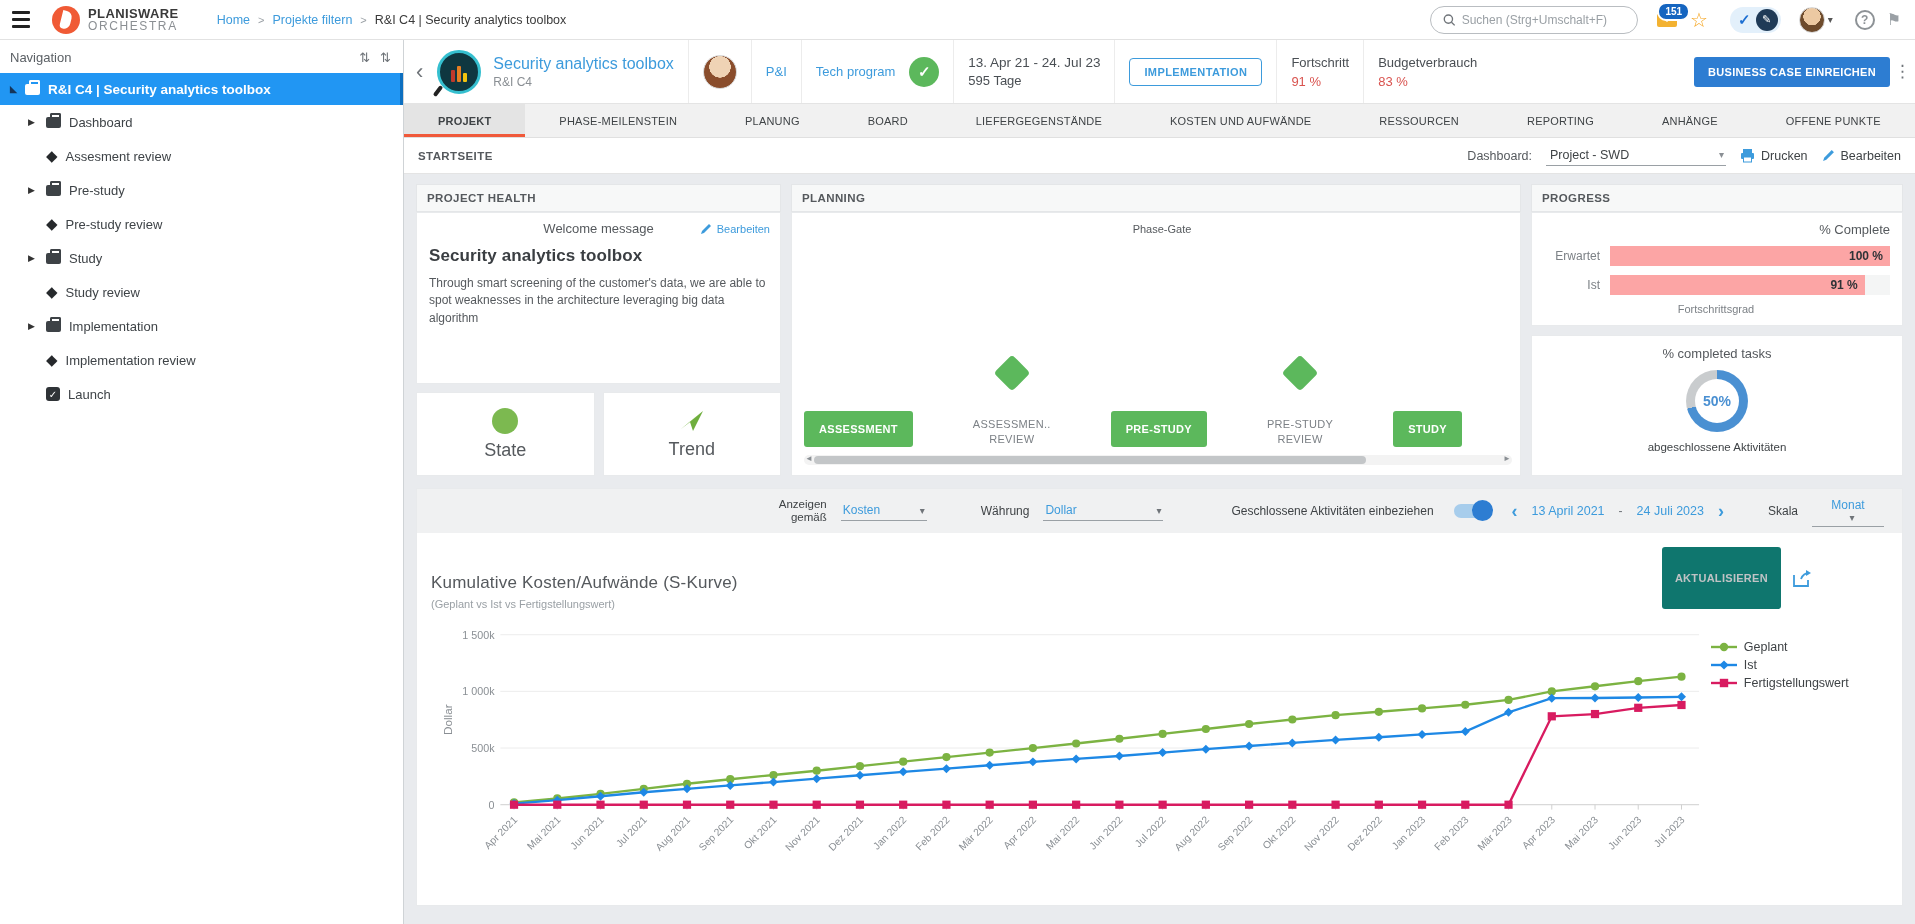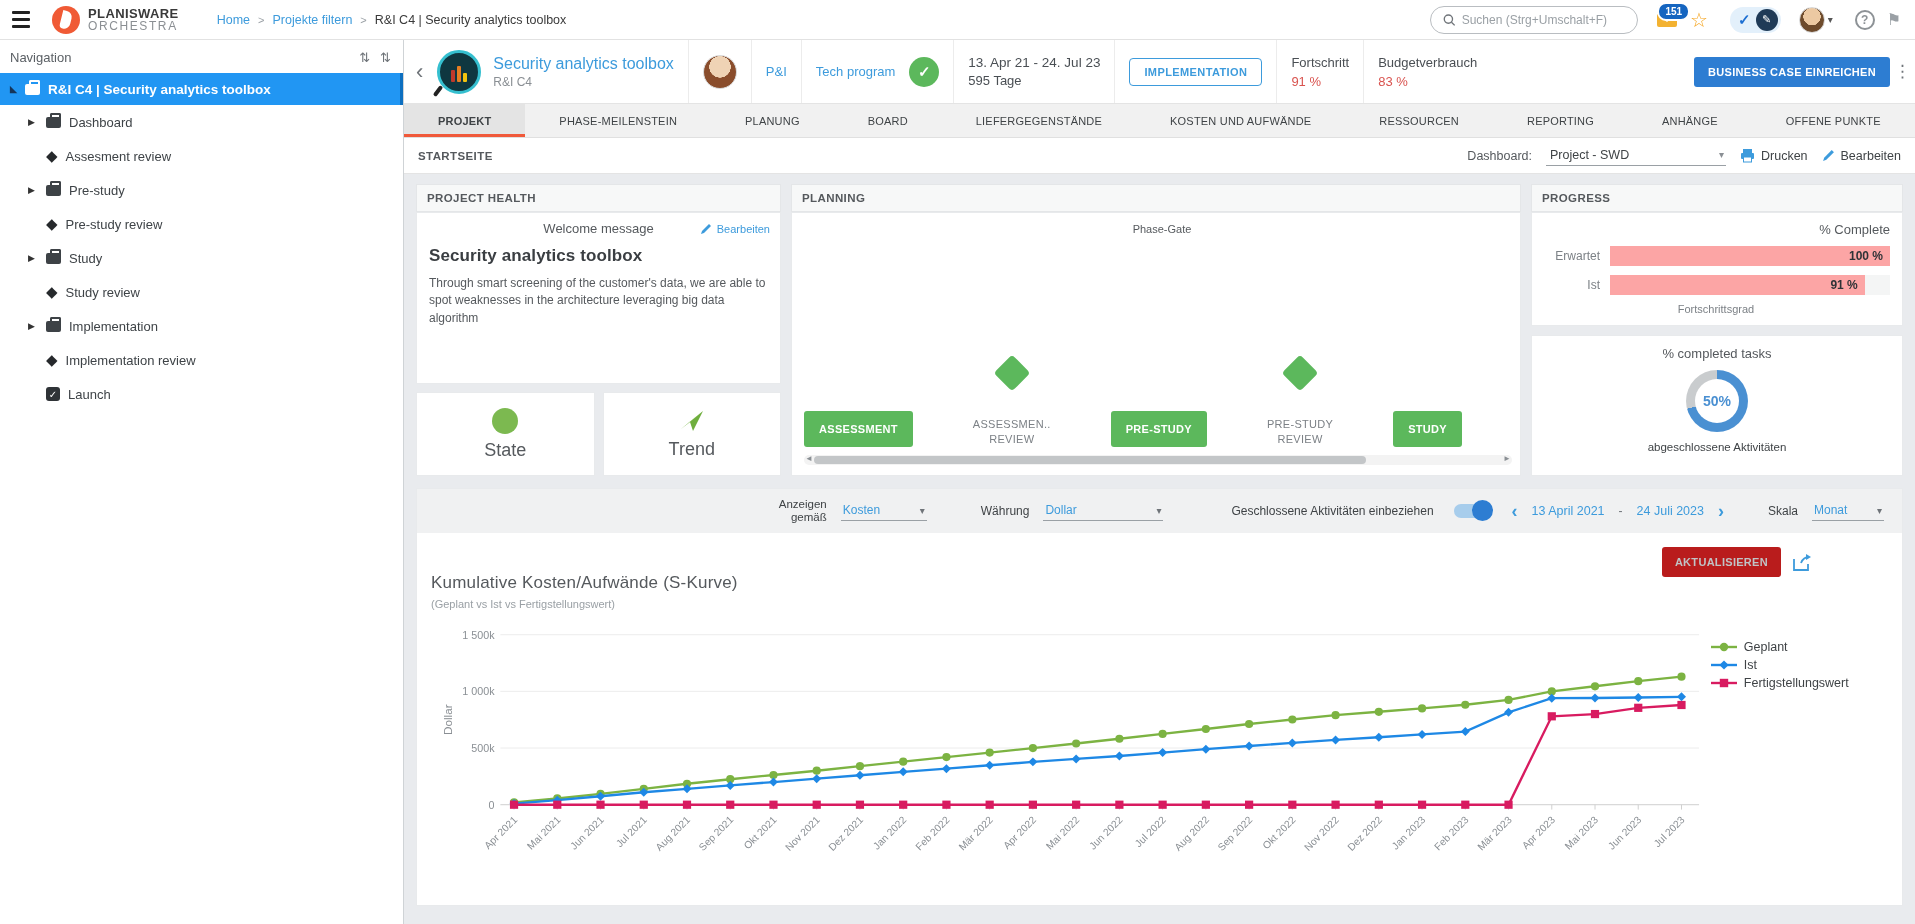--- a/index.html
+++ b/index.html
@@ -144,21 +144,21 @@
   .ctl-select { display:flex; align-items:center; justify-content:space-between; border-bottom:1px solid #9aa0a5; color:#3d9bdc; padding:2px 2px 3px 2px; cursor:pointer; }
   .ctl-select .sel-caret { color:#6f7479; font-size:10px; margin-left:8px; }
   .ctl-gap { width:26px; }
   .toggle { width:36px; height:14px; background:#a7cdec; border-radius:7px; position:relative; cursor:pointer; margin-left:6px; }
   .toggle::after { content:""; position:absolute; right:-3px; top:-4px; width:21px; height:21px; border-radius:50%; background:#2d7dd2; }
   .nav-chev { color:#3d9bdc; font-size:18px; font-weight:bold; cursor:pointer; line-height:1; }
   .date-link { color:#3d9bdc; font-size:12.5px; cursor:pointer; }
   .date-dash { color:#6f7479; }
   .chart-body { flex:1; padding:6px 14px 0 14px; position:relative; }
   .chart-actions { position:absolute; top:14px; right:90px; display:flex; align-items:center; gap:12px; }
-  .btn-disabled { background:#b91c1c; color:#c0c3c5; font-size:11px; font-weight:bold; letter-spacing:.3px; border:none; border-radius:3px; padding:9px 13px; font-family:"Liberation Sans",sans-serif; }
+  .btn-disabled { background:#0f766e; color:#c0c3c5; font-size:11px; font-weight:bold; letter-spacing:.3px; border:none; border-radius:3px; padding:25px 13px; font-family:"Liberation Sans",sans-serif; }
   .chart-titles { text-align:left; margin-top:34px; }
   .chart-h { font-size:17px; color:#55595d; letter-spacing:.2px; }
   .chart-sub { font-size:11px; color:#9aa0a5; margin-top:5px; }
   .chart-row { display:flex; margin-top:4px; }
   .legend { width:180px; padding-top:26px; display:flex; flex-direction:column; gap:4px; }
   .legend-row { display:flex; align-items:center; gap:7px; font-size:12.5px; color:#3f4346; cursor:pointer; }
 </style>
 </head>
 <body>
 
@@ -507,21 +507,21 @@
           <span class="ctl-gap" style="width:40px;"></span>
           <span style="color:#3f4346;">Geschlossene Aktivitäten einbeziehen</span>
           <span class="toggle"></span>
           <span class="nav-chev" style="margin-left:8px;">‹</span>
           <span class="date-link">13 April 2021</span>
           <span class="date-dash">-</span>
           <span class="date-link">24 Juli 2023</span>
           <span class="nav-chev">›</span>
           <span class="ctl-gap" style="width:16px;"></span>
           <span style="color:#3f4346;">Skala</span>
-          <span class="ctl-select" style="min-width:72px;">
+          <span class="ctl-select" style="min-width:72px;flex-direction:column;">
             <span>Monat</span>
             <span class="sel-caret">▾</span>
           </span>
         </div>
         <div class="chart-body">
           <div class="chart-actions">
             <button class="btn-disabled">AKTUALISIEREN</button>
             <svg width="19" height="17" viewBox="0 0 19 17" style="cursor:pointer;">
                 <path d="M1 5 V16 H15 V10" fill="none" stroke="#3d9bdc" stroke-width="1.8"></path>
                 <path d="M8 9 C10 4 13 3 16 3" fill="none" stroke="#3d9bdc" stroke-width="1.8"></path>

